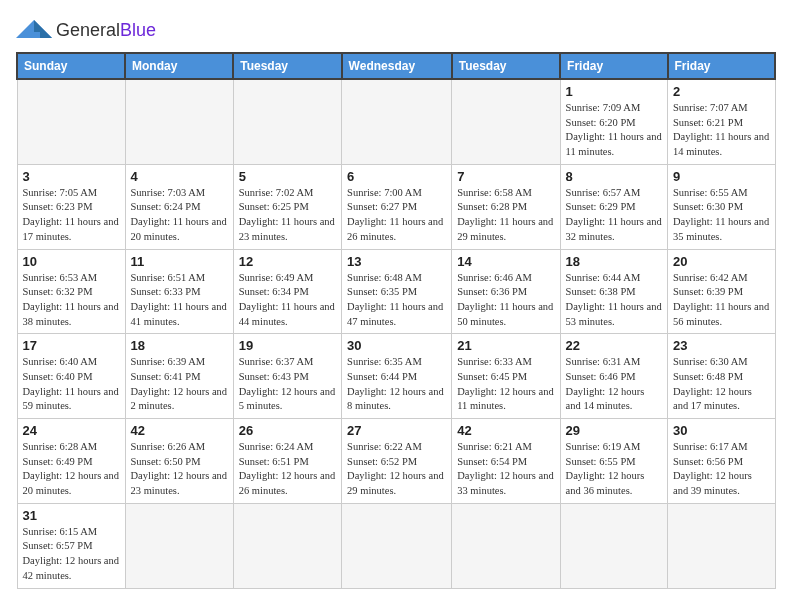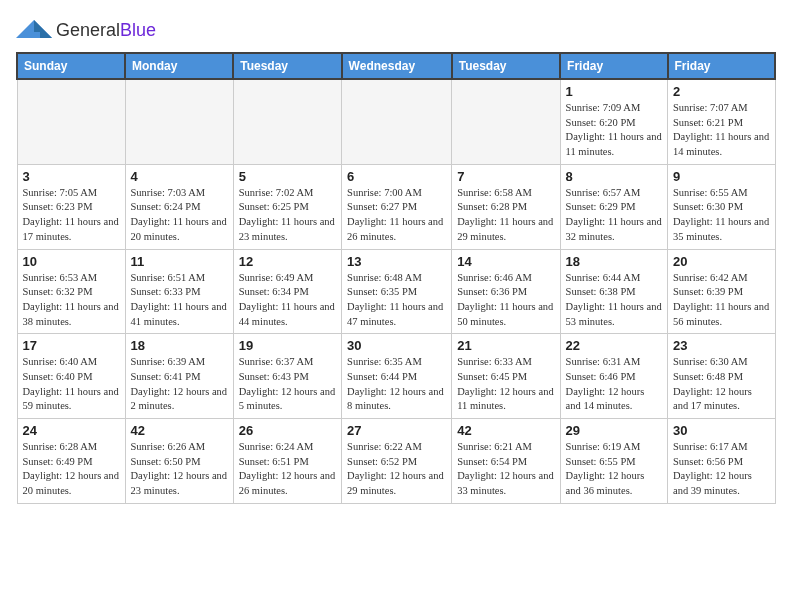--- a/index.html
+++ b/index.html
@@ -306,14 +306,28 @@
 Sunset: 6:55 PM
 Daylight: 12 hours and 36 minutes.</div>
         </td>
         <td>
           <span class="day-num">30</span>
           <div class="day-info">Sunrise: 6:17 AM
 Sunset: 6:56 PM
 Daylight: 12 hours and 39 minutes.</div>
         </td>
       </tr>
+      <tr class="last-row">
+        <td>
+          <span class="day-num">31</span>
+          <div class="day-info">Sunrise: 6:15 AM
+Sunset: 6:57 PM
+Daylight: 12 hours and 42 minutes.</div>
+        </td>
+        <td class="empty"></td>
+        <td class="empty"></td>
+        <td class="empty"></td>
+        <td class="empty"></td>
+        <td class="empty"></td>
+        <td class="empty"></td>
+      </tr>
     </tbody>
 </table>
 
 </body></html>

